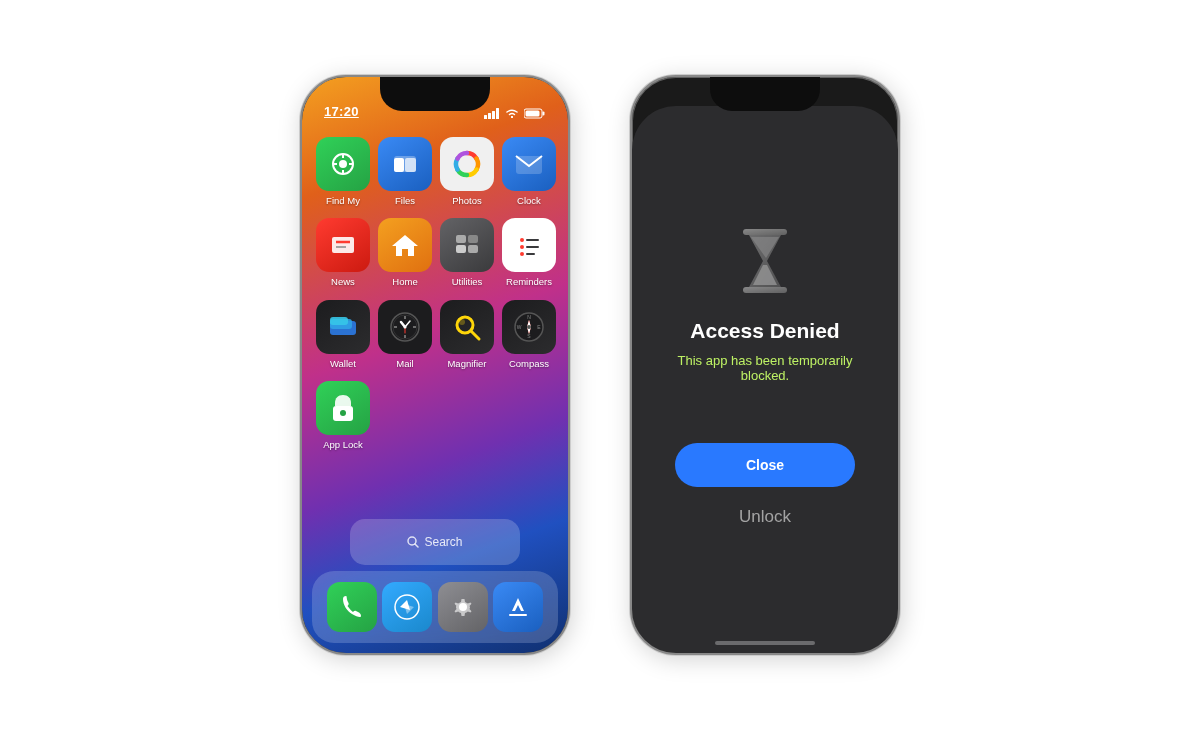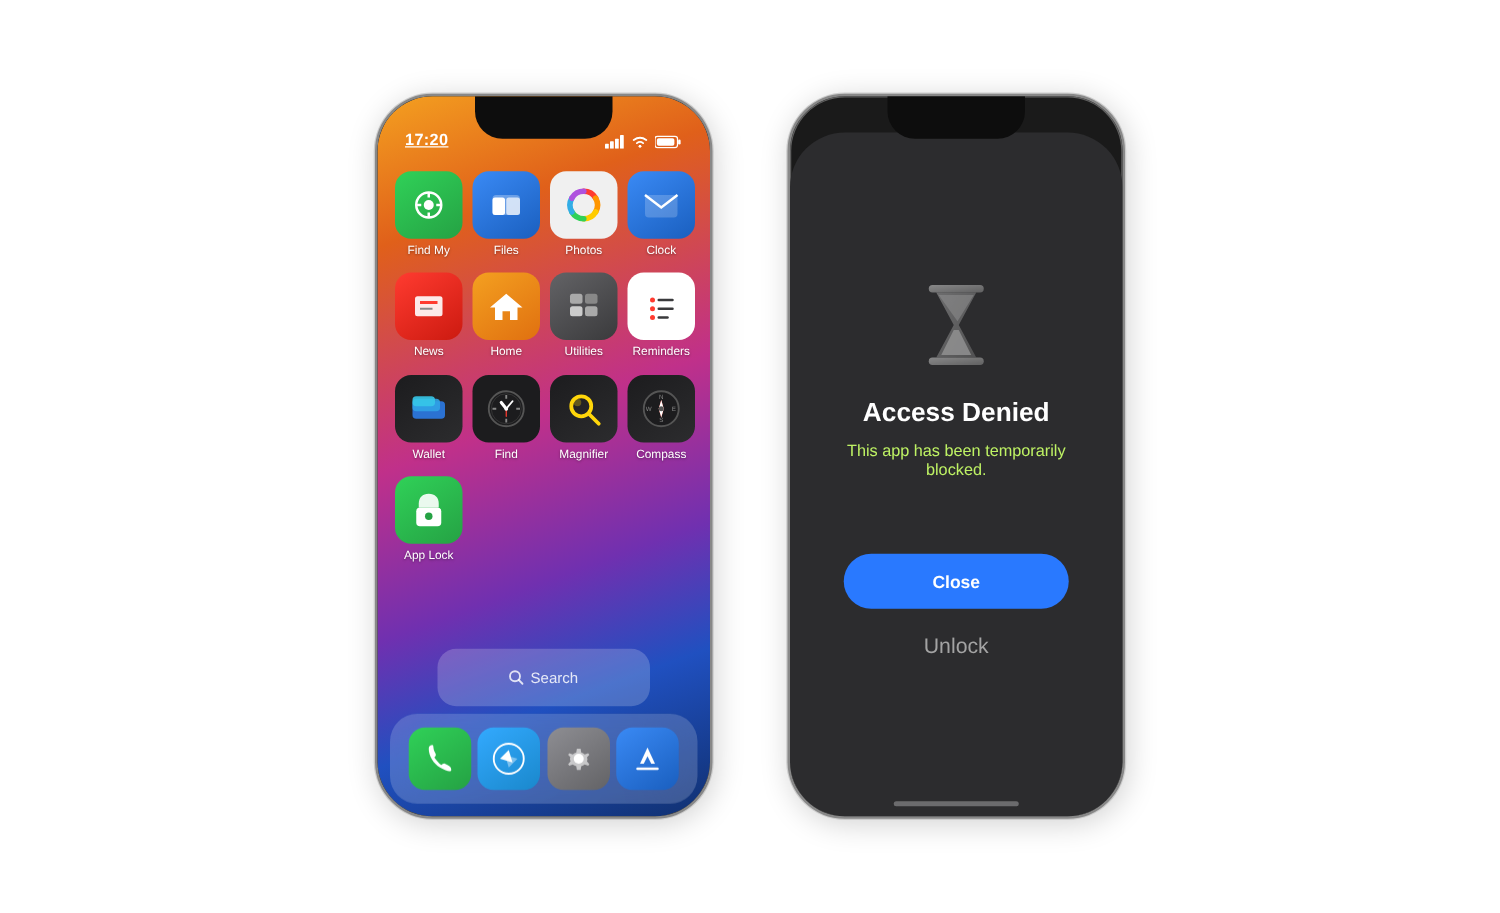--- a/index.html
+++ b/index.html
@@ -398,21 +398,21 @@
             <line x1="25" y1="17" x2="28" y2="17" stroke="#888" stroke-width="1.5"></line>
 
             <line x1="17" y1="17" x2="13" y2="12" stroke="white" stroke-width="2.5" stroke-linecap="round"></line>
 
             <line x1="17" y1="17" x2="22" y2="11" stroke="white" stroke-width="1.5" stroke-linecap="round"></line>
 
             <line x1="17" y1="17" x2="17" y2="23" stroke="#ff3b30" stroke-width="1" stroke-linecap="round"></line>
             <circle cx="17" cy="17" r="1.5" fill="white"></circle>
           </svg>
         </div>
-        <span class="app-label">Find</span>
+        <span class="app-label">Mail</span>
       </div>
 
       <div class="app-item">
         <div class="app-icon icon-magnifier">
           <svg width="30" height="30" viewBox="0 0 30 30">
             <circle cx="13" cy="13" r="8" fill="none" stroke="#ffd60a" stroke-width="3"></circle>
             <line x1="19" y1="19" x2="27" y2="27" stroke="#ffd60a" stroke-width="3" stroke-linecap="round"></line>
             <circle cx="10" cy="10" r="3" fill="rgba(255,214,10,0.3)"></circle>
           </svg>
         </div>

